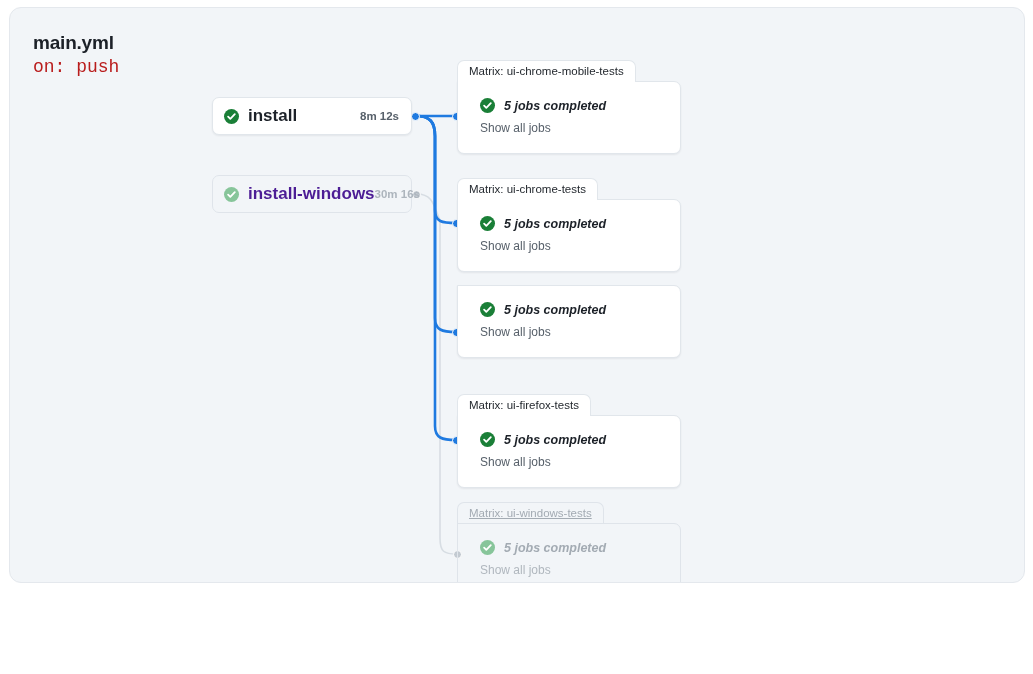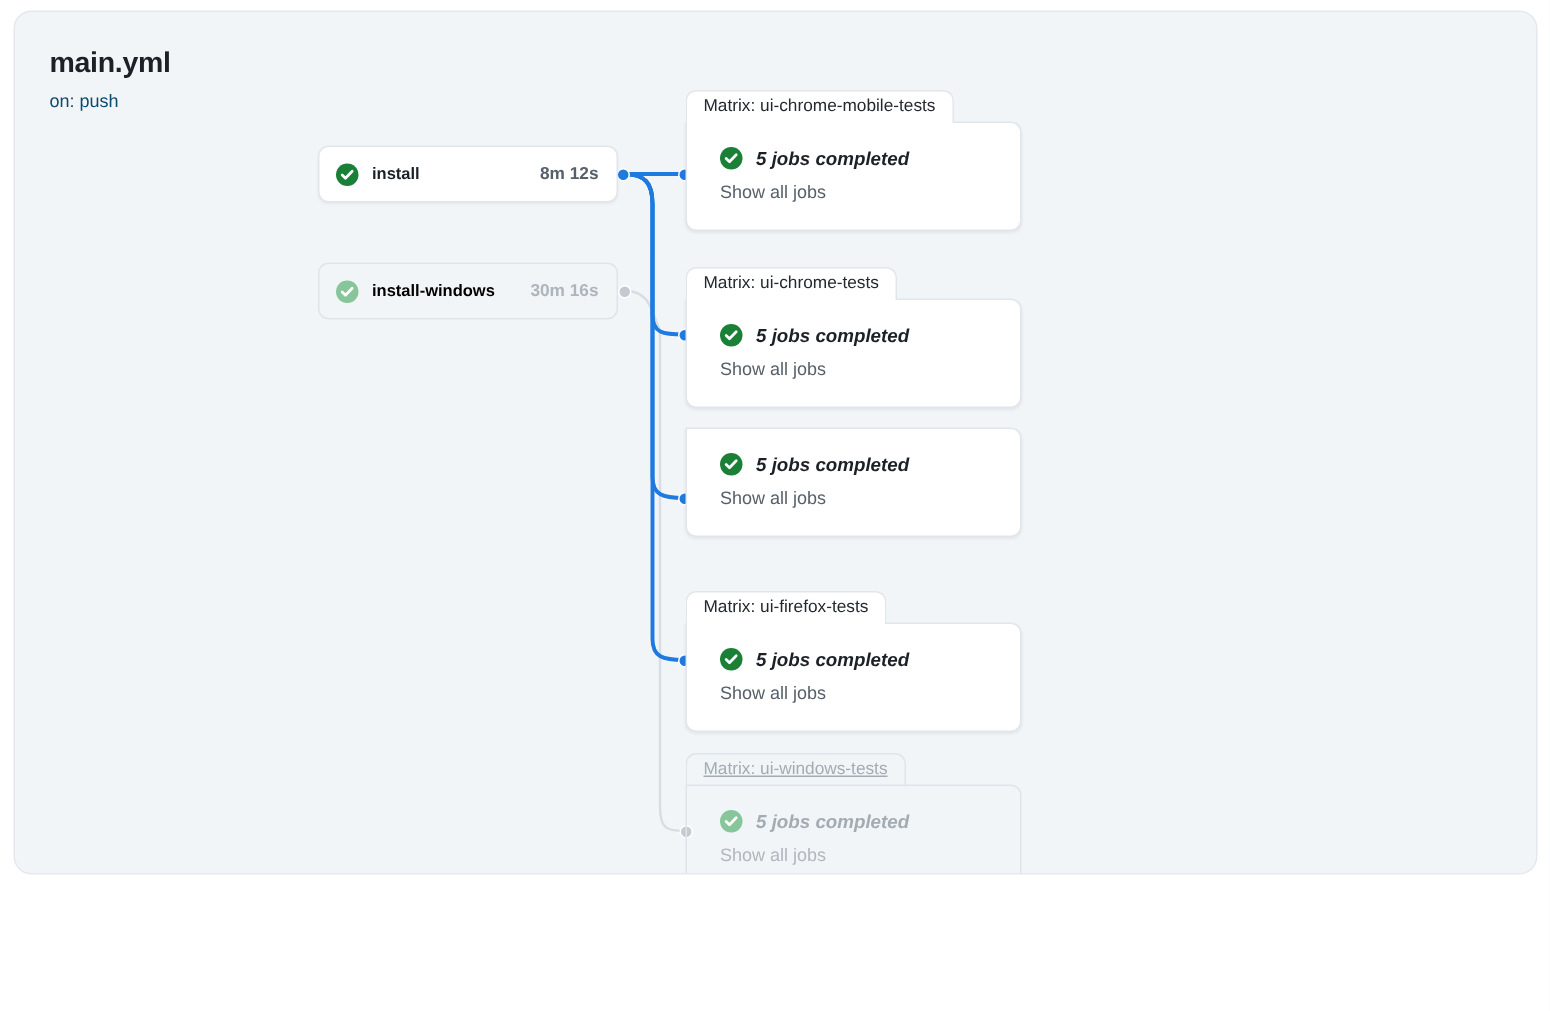--- a/index.html
+++ b/index.html
@@ -21,50 +21,50 @@
     padding-left: 48px;
   }
 
   
   .wf-header { position: absolute; left: 23px; top: 23px; }
   .wf-title {
     font-size: 19px; font-weight: bold; color: #1c2128;
     letter-spacing: -0.2px; line-height: 24px;
   }
   .wf-sub {
-    font-size: 12px; color: #0c4a6e; margin-top: 4px; line-height: 16px;
+    font-size: 18px; color: #b91c1c; margin-top: 4px; line-height: 16px; font-family: Liberation Mono, monospace;
   }
 
   
   #edges { position: absolute; left: 0; top: 0; width: 1016px; height: 660px; }
 
   
   .job-node {
     position: absolute;
     display: flex; align-items: center;
     height: 38px;
     background: #ffffff;
     border: 1px solid #e1e6eb;
     border-radius: 7px;
     padding: 0 12px 0 11px;
     box-shadow: 0 1px 2px rgba(27,31,36,0.07);
   }
   .job-node .job-label {
-    font-size: 11px; font-weight: bold; color: #1c2128;
+    font-size: 17px; font-weight: bold; color: #1c2128;
     margin-left: 9px; white-space: nowrap;
   }
   .job-node .job-time {
     font-size: 11.5px; color: #57606a; margin-left: auto; white-space: nowrap; font-weight: bold;
   }
   .job-node.faded {
     background: transparent;
     border-color: #dfe4ea;
     box-shadow: none;
   }
-  .job-node.faded .job-label { color: #000000; font-weight: bold; }
+  .job-node.faded .job-label { color: #4c1d95; font-weight: bold; }
   .job-node.faded .job-time  { color: #adb5bd; }
 
   
   .check {
     width: 15px; height: 15px; border-radius: 50%;
     background: #1a7f37;
     display: inline-flex; align-items: center; justify-content: center;
     flex: 0 0 auto;
   }
   .check svg { width: 11px; height: 11px; display: block; }

